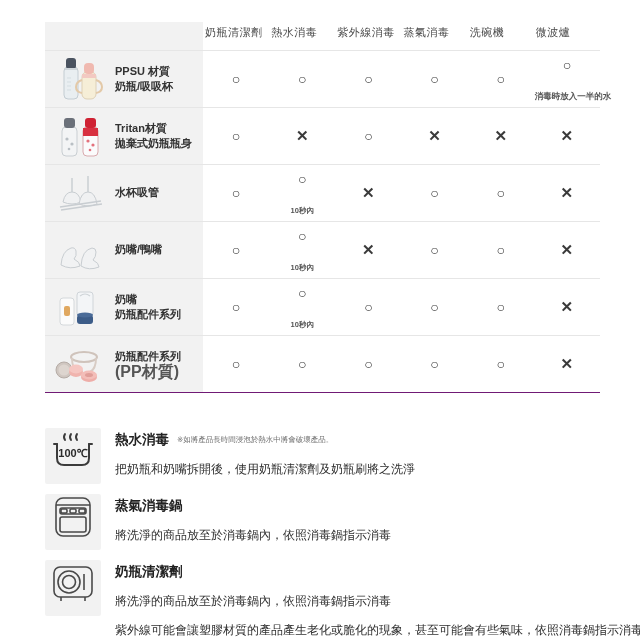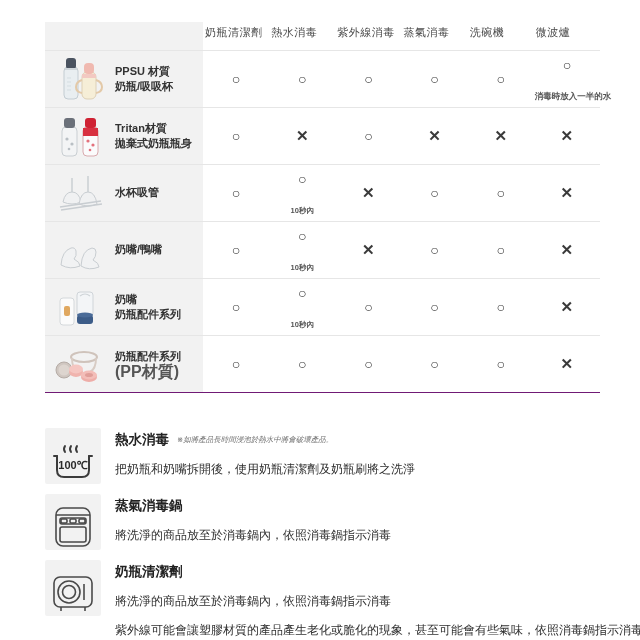--- a/index.html
+++ b/index.html
@@ -46,25 +46,25 @@
   .mark.x { font-size: 15px; }
   .cell-note { font-size: 7.5px; color: #555; margin-top: 19px; line-height: 9px; white-space: nowrap; }
   .cell-note.wide { font-size: 8.5px; }
 
   
   .info { position: absolute; left: 45px; width: 580px; }
   .info-row { display: flex; align-items: flex-start; margin-bottom: 10px; }
   .icon-box {
     width: 56px; height: 56px; flex: 0 0 56px;
     background: #f2f2f2; border-radius: 2px;
-    display: flex; align-items: flex-end; justify-content: center;
+    display: flex; align-items: flex-start; justify-content: center;
   }
   .info-text { padding-left: 14px; padding-top: 2px; }
   .info-title { font-size: 13.5px; font-weight: bold; color: #222; display: inline-block; }
-  .info-note { font-size: 7.5px; color: #6d6d6d; display: inline-block; padding-left: 8px; vertical-align: 2px; font-style: italic; }
+  .info-note { font-size: 7.5px; color: #6d6d6d; display: inline-block; padding-left: 8px; vertical-align: 2px; }
   .info-line { font-size: 12px; color: #2f2f2f; line-height: 17px; margin-top: 12px; white-space: nowrap; }
 
   svg { display: block; }
 </style>
 </head>
 <body>
 
 <div class="page">
 
   <div class="matrix">

